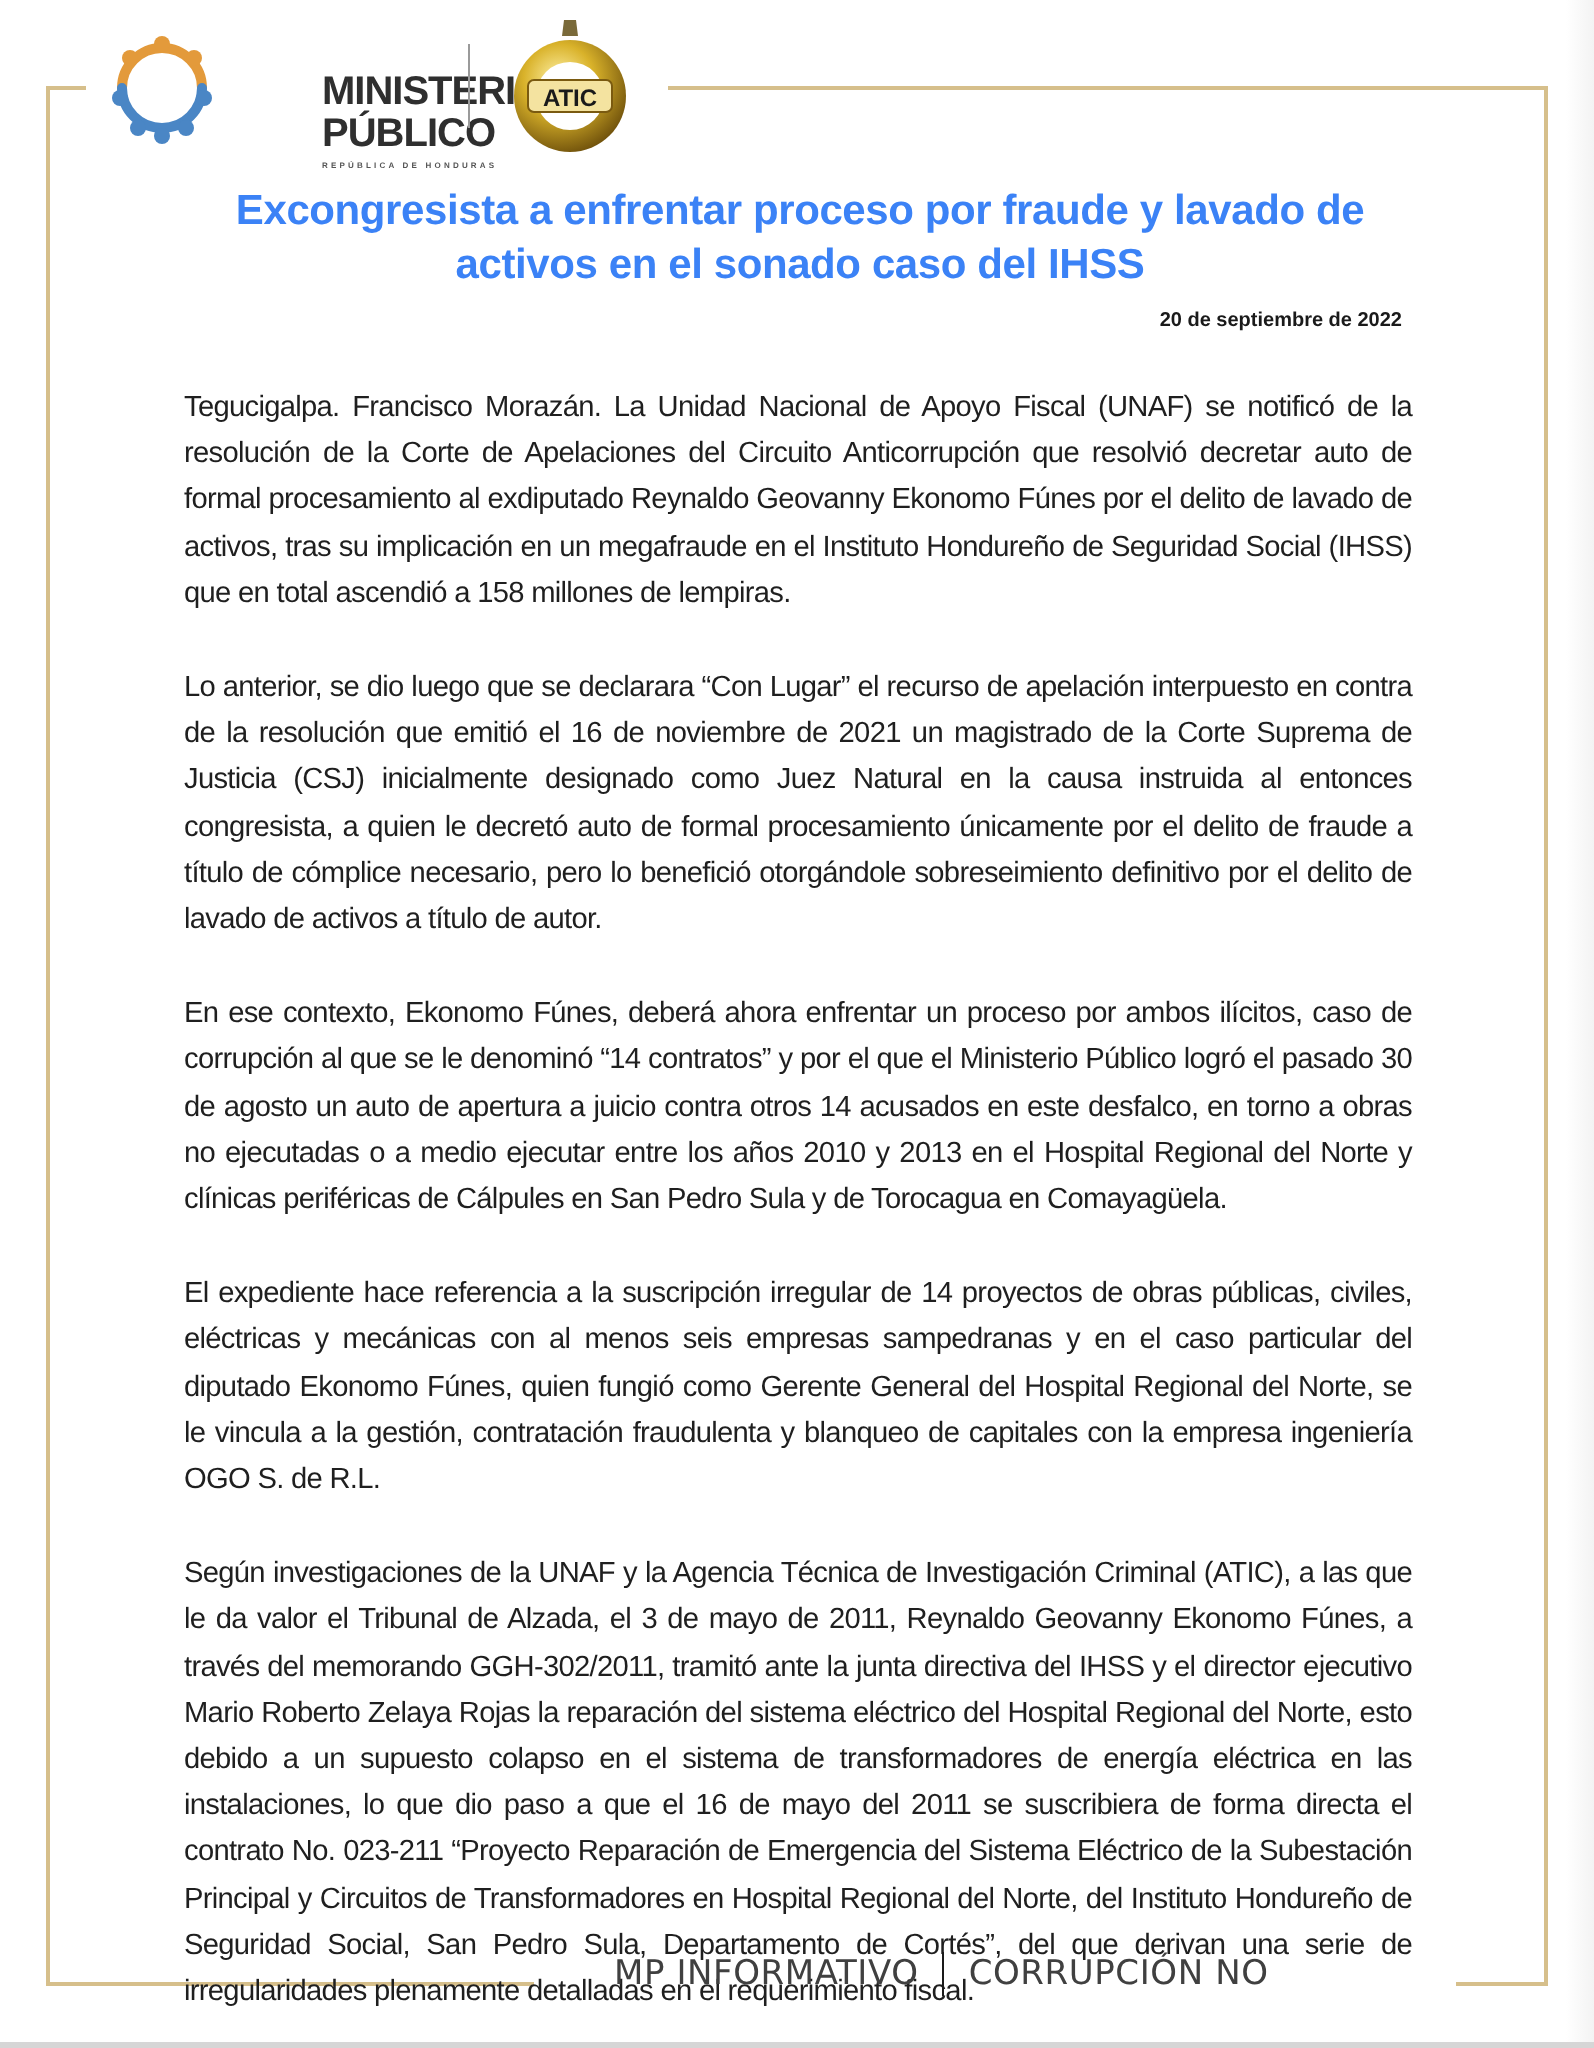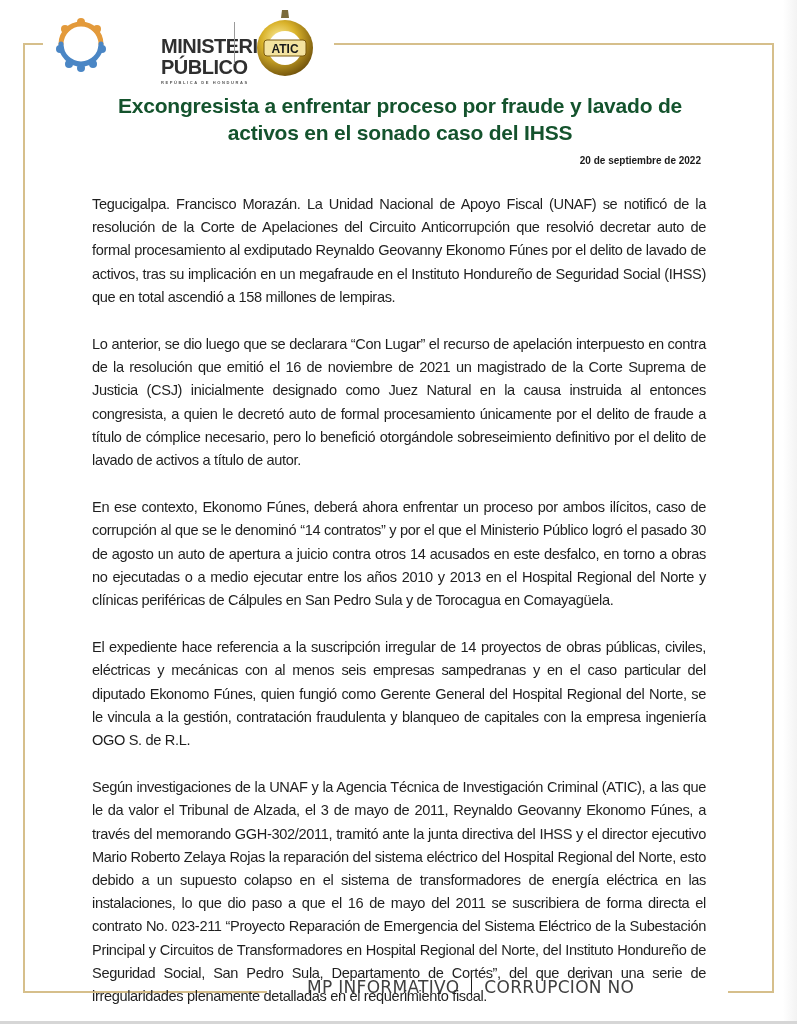--- a/index.html
+++ b/index.html
@@ -34,21 +34,21 @@
   }
   .mp-sub {
     font-size: 4px; letter-spacing: 1.6px; color: #555; font-weight: bold; margin-top: 2px;
   }
   .header-divider { position: absolute; left: 234px; top: 22px; width: 1px; height: 42px; background: #9a9a9a; }
   .atic-logo { position: absolute; left: 252px; top: 8px; width: 66px; height: 70px; }
 
   
   .title {
     position: absolute; left: 80px; top: 92px; width: 640px;
-    text-align: center; color: #14532d; font-weight: bold;
+    text-align: center; color: #3b82f6; font-weight: bold;
     font-size: 21px; line-height: 27px; letter-spacing: -0.2px;
   }
   .date {
     position: absolute; right: 96px; top: 155px;
     font-size: 10px; font-weight: bold; color: #1a1a1a;
   }
 
   
   .body-text {
     position: absolute; left: 92px; top: 193px; width: 614px;

